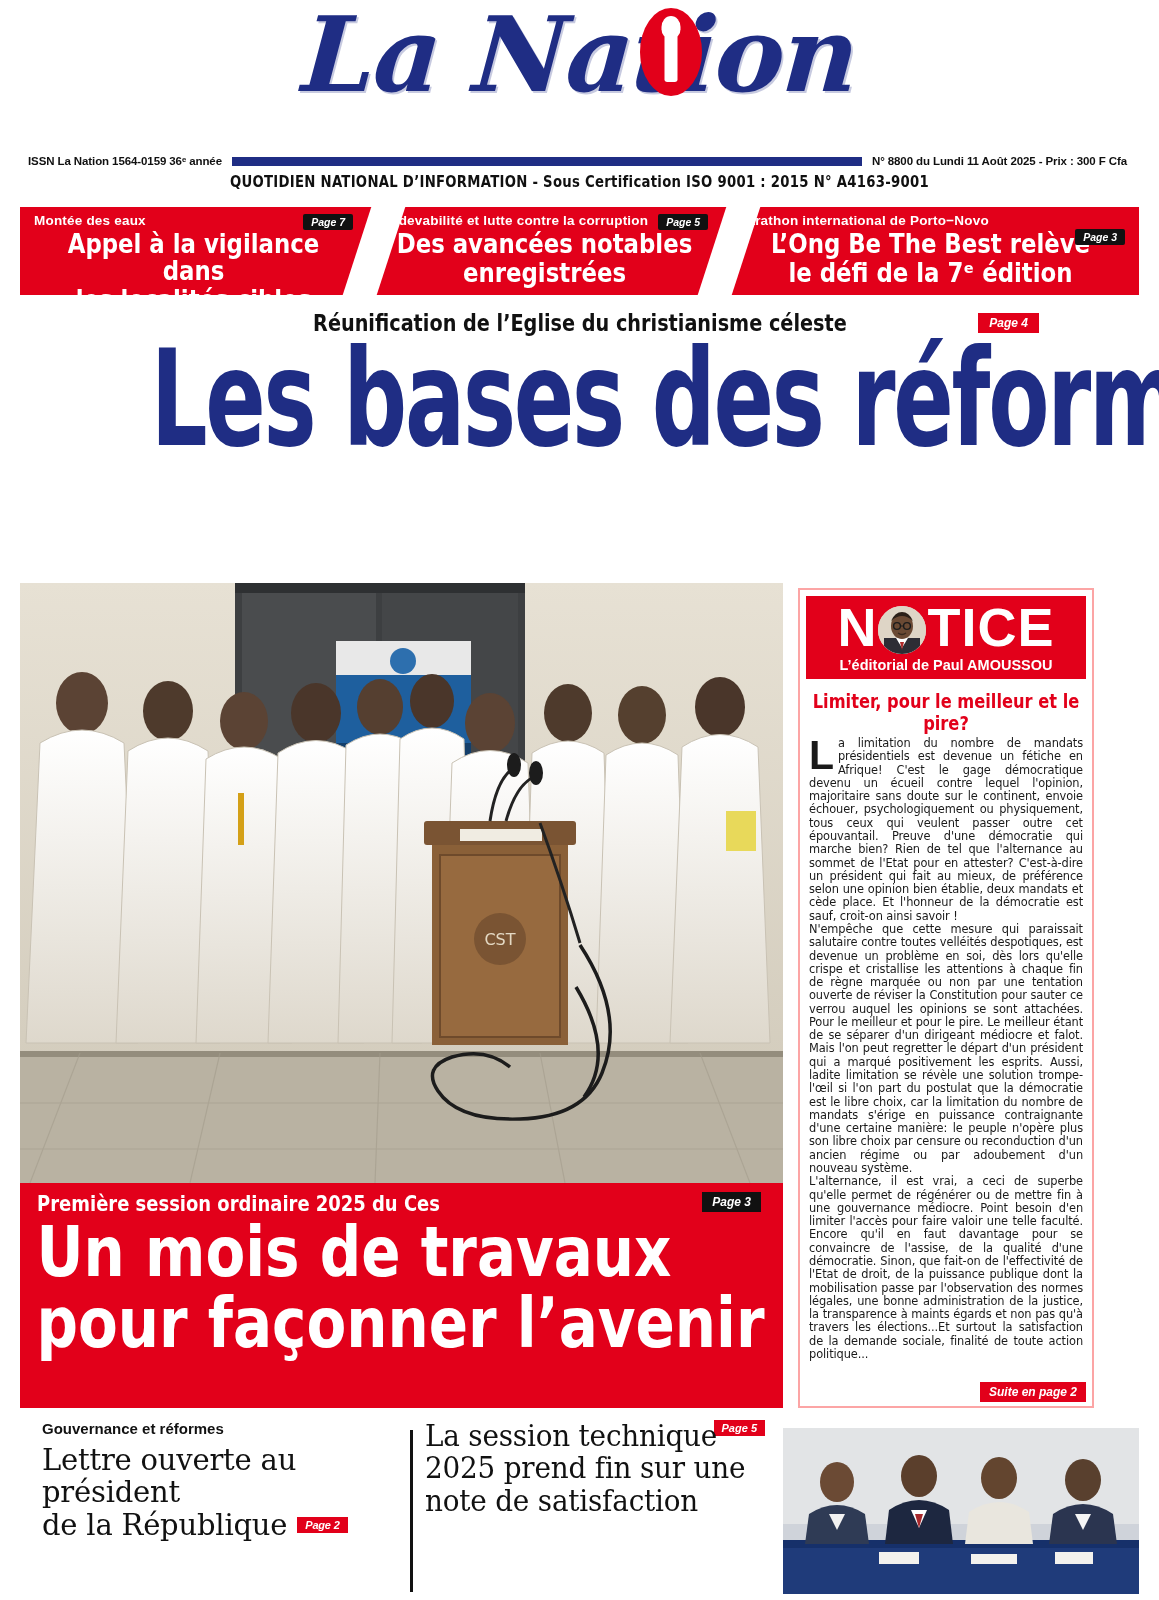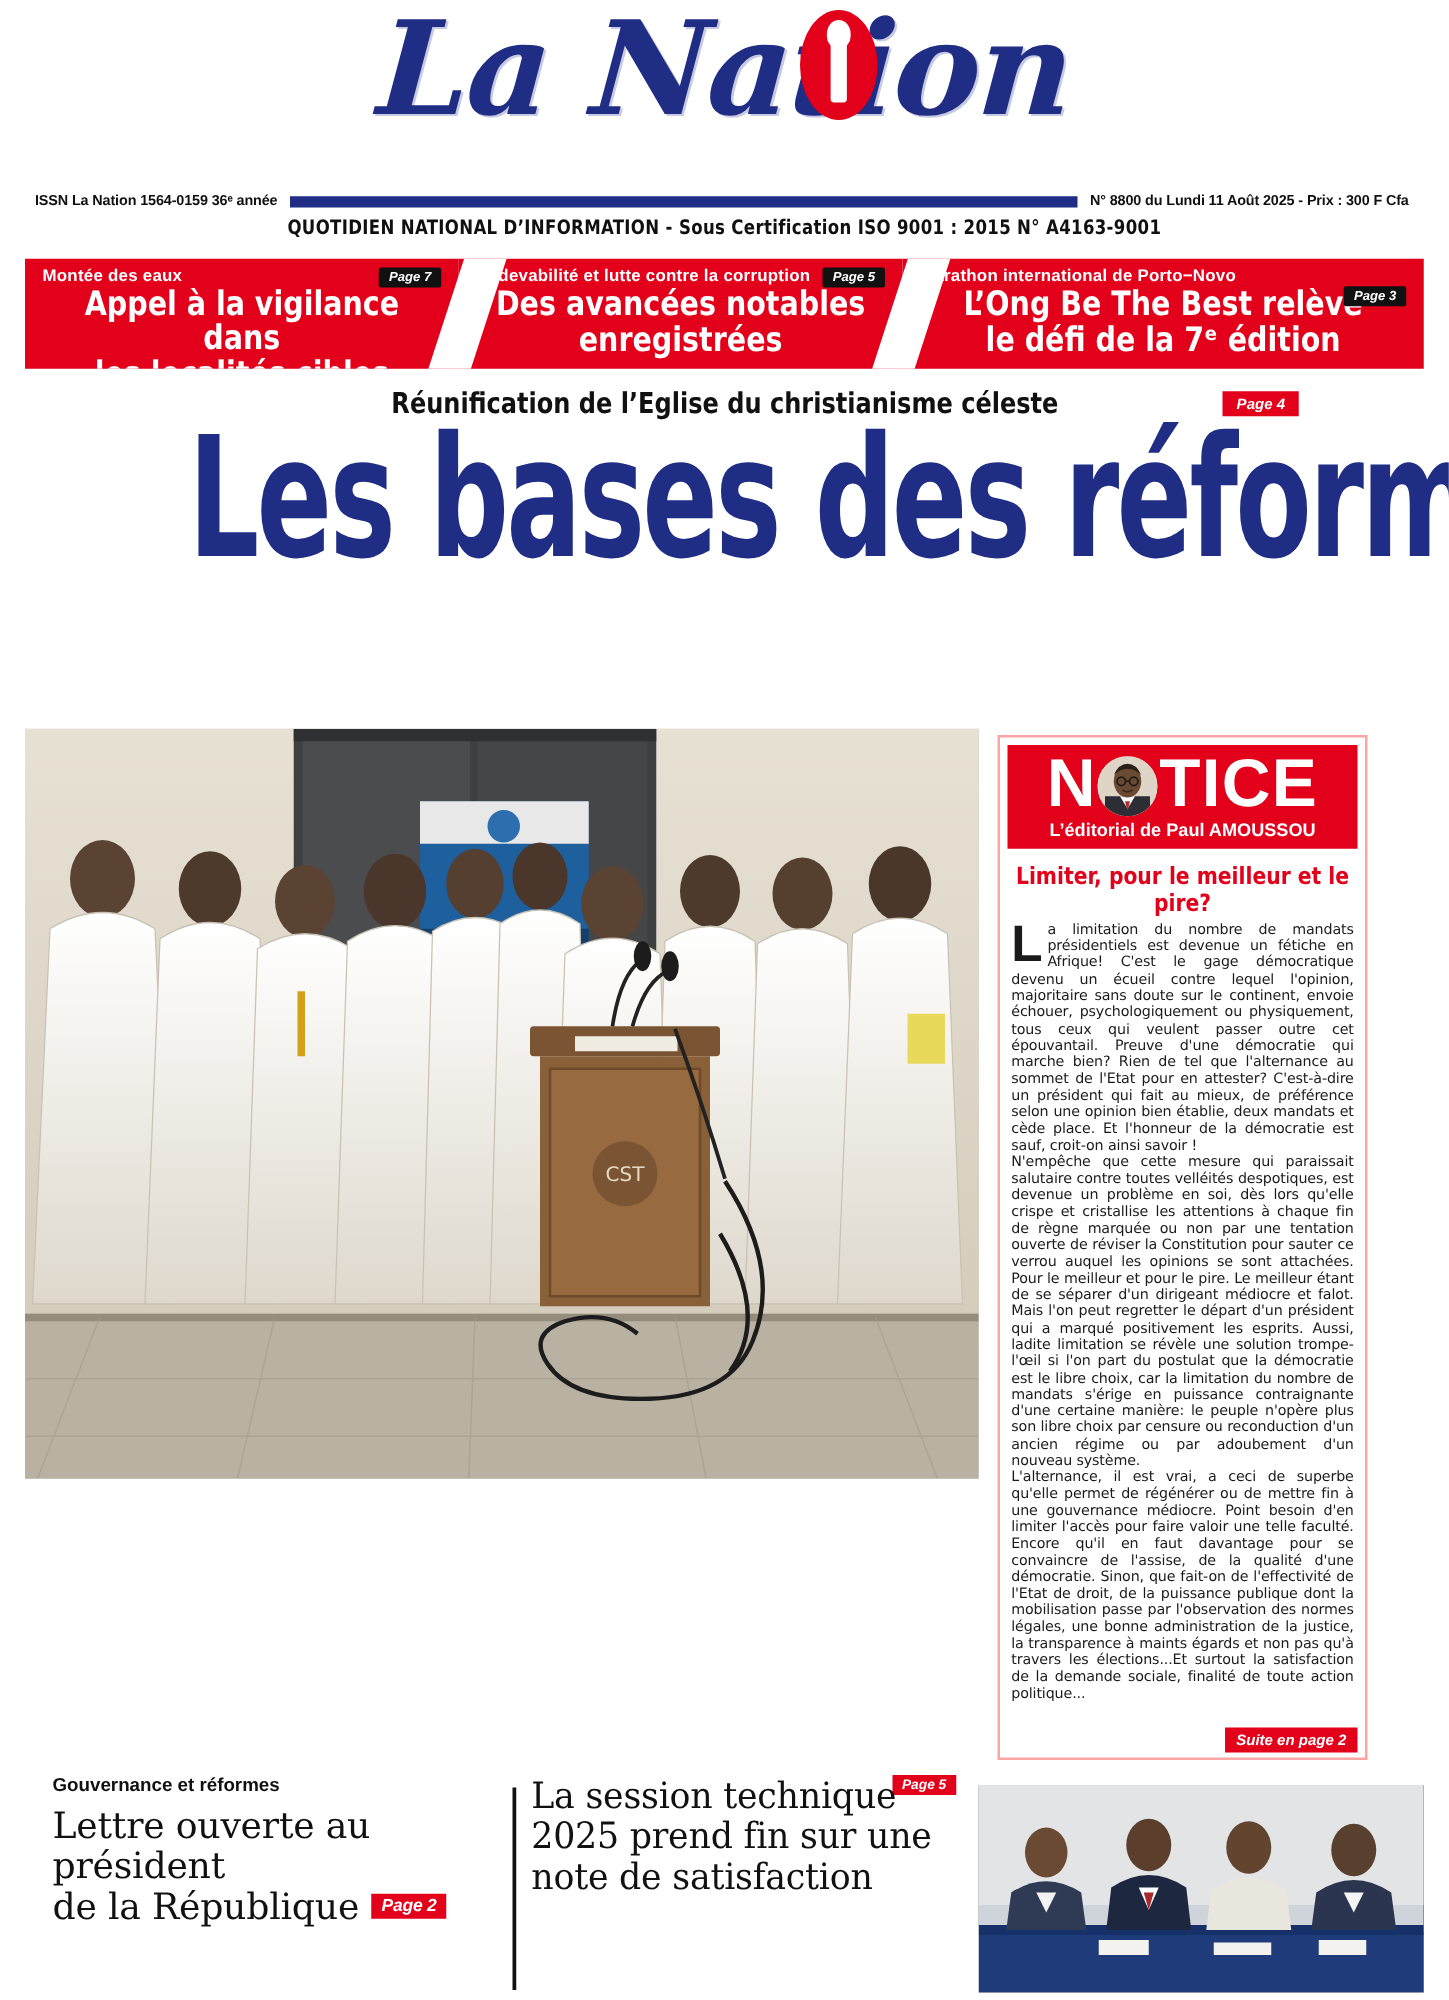--- a/index.html
+++ b/index.html
@@ -270,21 +270,21 @@
   .b-title {
     font-family: "DejaVu Serif", serif;
     font-size: 29px; line-height: 1.12; color: #111;
     letter-spacing: -0.2px;
   }
   .b-title.cond { transform: scaleX(0.96); transform-origin: left top; }
   .pagebadge-red-sm {
     display: inline-block;
     background: #e2001a; color: #fff;
     font-family: "Liberation Sans", sans-serif;
-    font-size: 14px; font-style: italic; font-weight: bold;
+    font-size: 11px; font-style: italic; font-weight: bold;
     padding: 2px 8px;
     vertical-align: 6px;
     margin-left: 10px;
   }
   .pagebadge-red-tr {
     position: absolute; right: 0; top: 0;
     background: #e2001a; color: #fff;
     font-size: 11px; font-style: italic; font-weight: bold;
     padding: 2px 8px;
   }
@@ -482,20 +482,26 @@
 
     <div class="ed-body">
       <p class="dropcap">La limitation du nombre de mandats présidentiels est devenue un fétiche en Afrique! C'est le gage démocratique devenu un écueil contre lequel l'opinion, majoritaire sans doute sur le continent, envoie échouer, psychologiquement ou physiquement, tous ceux qui veulent passer outre cet épouvantail. Preuve d'une démocratie qui marche bien?  Rien de tel que l'alternance au sommet de l'Etat pour en attester? C'est-à-dire un président qui fait au mieux, de préférence selon une opinion bien établie, deux mandats et cède place. Et l'honneur de la démocratie est sauf, croit-on ainsi savoir !</p>
       <p>N'empêche que cette mesure qui paraissait salutaire contre toutes velléités despotiques, est devenue un problème en soi, dès lors qu'elle crispe et cristallise les attentions à chaque fin de règne marquée ou non par une tentation ouverte de réviser la Constitution pour sauter ce verrou auquel les opinions se sont attachées. Pour le meilleur et pour le pire. Le meilleur étant de se séparer d'un dirigeant médiocre et falot. Mais l'on peut regretter le départ d'un président qui a marqué positivement les esprits. Aussi, ladite limitation se révèle une solution trompe-l'œil si l'on part du postulat que la démocratie est le libre choix, car la limitation du nombre de mandats s'érige en puissance contraignante d'une certaine manière: le peuple n'opère plus son libre choix par censure ou reconduction d'un ancien régime ou par adoubement d'un nouveau système.</p>
       <p>L'alternance, il est vrai, a ceci de superbe qu'elle permet de régénérer ou de mettre fin à une gouvernance médiocre. Point besoin d'en limiter l'accès pour faire valoir une telle faculté. Encore qu'il en faut davantage pour se convaincre de l'assise, de la qualité d'une démocratie. Sinon, que fait-on de l'effectivité de l'Etat de droit, de la puissance publique dont la mobilisation passe par l'observation des normes légales, une bonne administration de la justice, la transparence à maints égards et non pas qu'à travers les élections...Et surtout la satisfaction de la demande sociale, finalité de toute action politique...</p>
     </div>
 
     <div class="suite">Suite en page 2</div>
   </div>
 
+  <div class="red-block">
+    <div class="red-kicker">Première session ordinaire 2025 du Ces</div>
+    <div class="red-headline">Un mois de travaux</div>
+    <div class="red-headline">pour façonner l’avenir</div>
+    <div class="pagebadge-black-abs">Page 3</div>
+  </div>
 
   <div class="bottom">
 
     <div class="vrule"></div>
 
     <div class="bcol bcol1">
       <div class="b-kicker">Gouvernance et réformes</div>
       <div class="b-title">Lettre ouverte au président</div>
       <div class="b-title">
         <span>de la République</span><span class="pagebadge-red-sm">Page 2</span>

